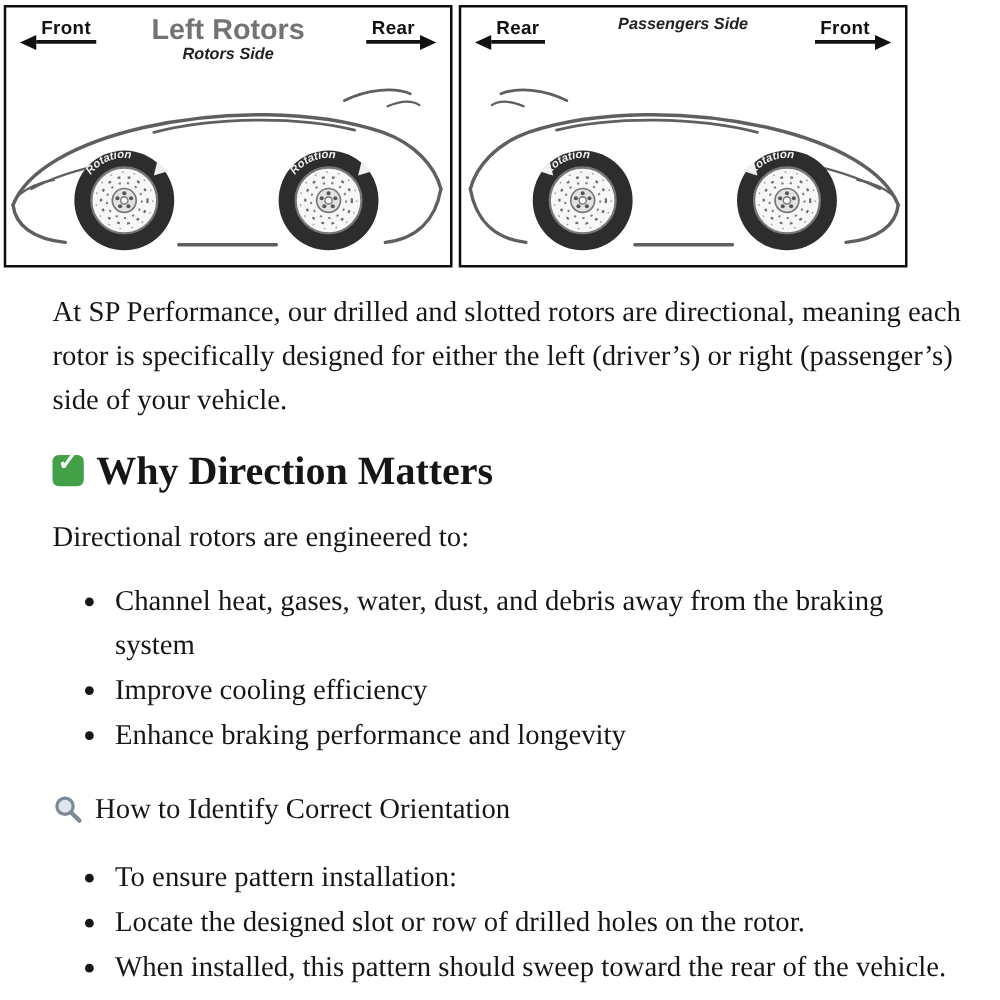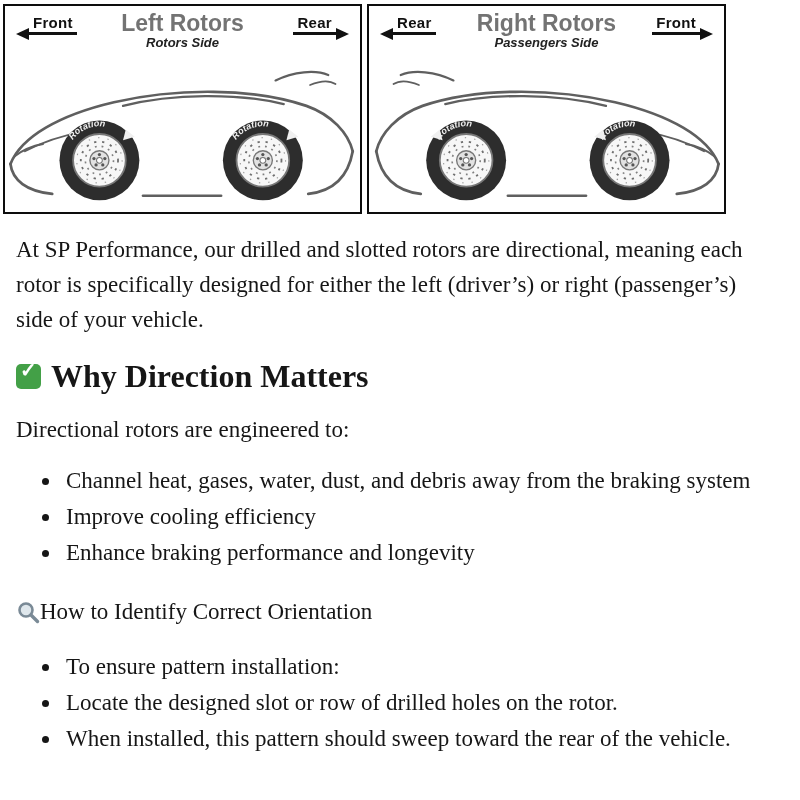--- a/index.html
+++ b/index.html
@@ -17,24 +17,24 @@
          border-bottom:3px solid #111; padding:0 4px 1px 4px; letter-spacing:.3px; }
   .dir.pos-left  { left:24px; }
   .dir.pos-right { right:24px; }
   .dir::after { content:""; position:absolute; bottom:-7.5px; width:0; height:0;
                 border-top:6px solid transparent; border-bottom:6px solid transparent; }
   .dir.arr-left::after  { left:-13px;  border-right:13px solid #111; }
   .dir.arr-right::after { right:-13px; border-left:13px solid #111; }
   .car-svg { display:block; width:100%; height:156px; }
 
   
-  .content { padding:14px 24px 0 16px; font-size:23px; line-height:35px; }
+  .content { padding:14px 24px 0 42px; font-size:23px; line-height:35px; }
   .content p { margin:4px 0 16px 0; }
   h2.sec { display:flex; align-items:center; gap:10px; font-size:32px; font-weight:bold; margin:22px 0 18px 0; }
-  h3.sec { display:flex; align-items:center; gap:0; font-size:23px; font-weight:normal; margin:24px 0 20px 0; }
+  h3.sec { display:flex; align-items:center; gap:10px; font-size:23px; font-weight:normal; margin:24px 0 20px 0; }
   ul { margin:0 0 16px 0; padding-left:46px; }
   li { margin:1px 0; padding-left:4px; }
 
   .check-icon { display:inline-block; width:25px; height:25px; background:#43a047; border-radius:5px;
                 position:relative; flex:0 0 auto; }
   .check-icon::after { content:"✓"; position:absolute; left:4px; top:-6px; color:#fff;
                        font-family:"Liberation Sans", sans-serif; font-weight:bold; font-size:20px; line-height:25px; }
   .mag-icon { flex:0 0 auto; }
 </style>
 </head>
@@ -96,21 +96,20 @@
         <textPath href="#arcL2" startOffset="16%">Rotation</textPath>
       </text>
       <path d="M313,74 L323,82 L310,86 Z" fill="#f0f0f0"></path>
     </svg>
   </div>
 
   <div class="panel">
     <div class="panel-header">
       <span class="dir pos-left arr-left">Rear</span>
       <div class="titles">
-        <div class="panel-title">Right Rotors</div>
         <div class="panel-subtitle">Passengers Side</div>
       </div>
       <span class="dir pos-right arr-right">Front</span>
     </div>
 
     <svg class="car-svg" viewBox="0 0 391 158">
       <use href="#carbody" transform="translate(391,0) scale(-1,1)"></use>
       <use href="#wheelbase" transform="translate(107,108)"></use>
       <use href="#wheelbase" transform="translate(287,108)"></use>
 

